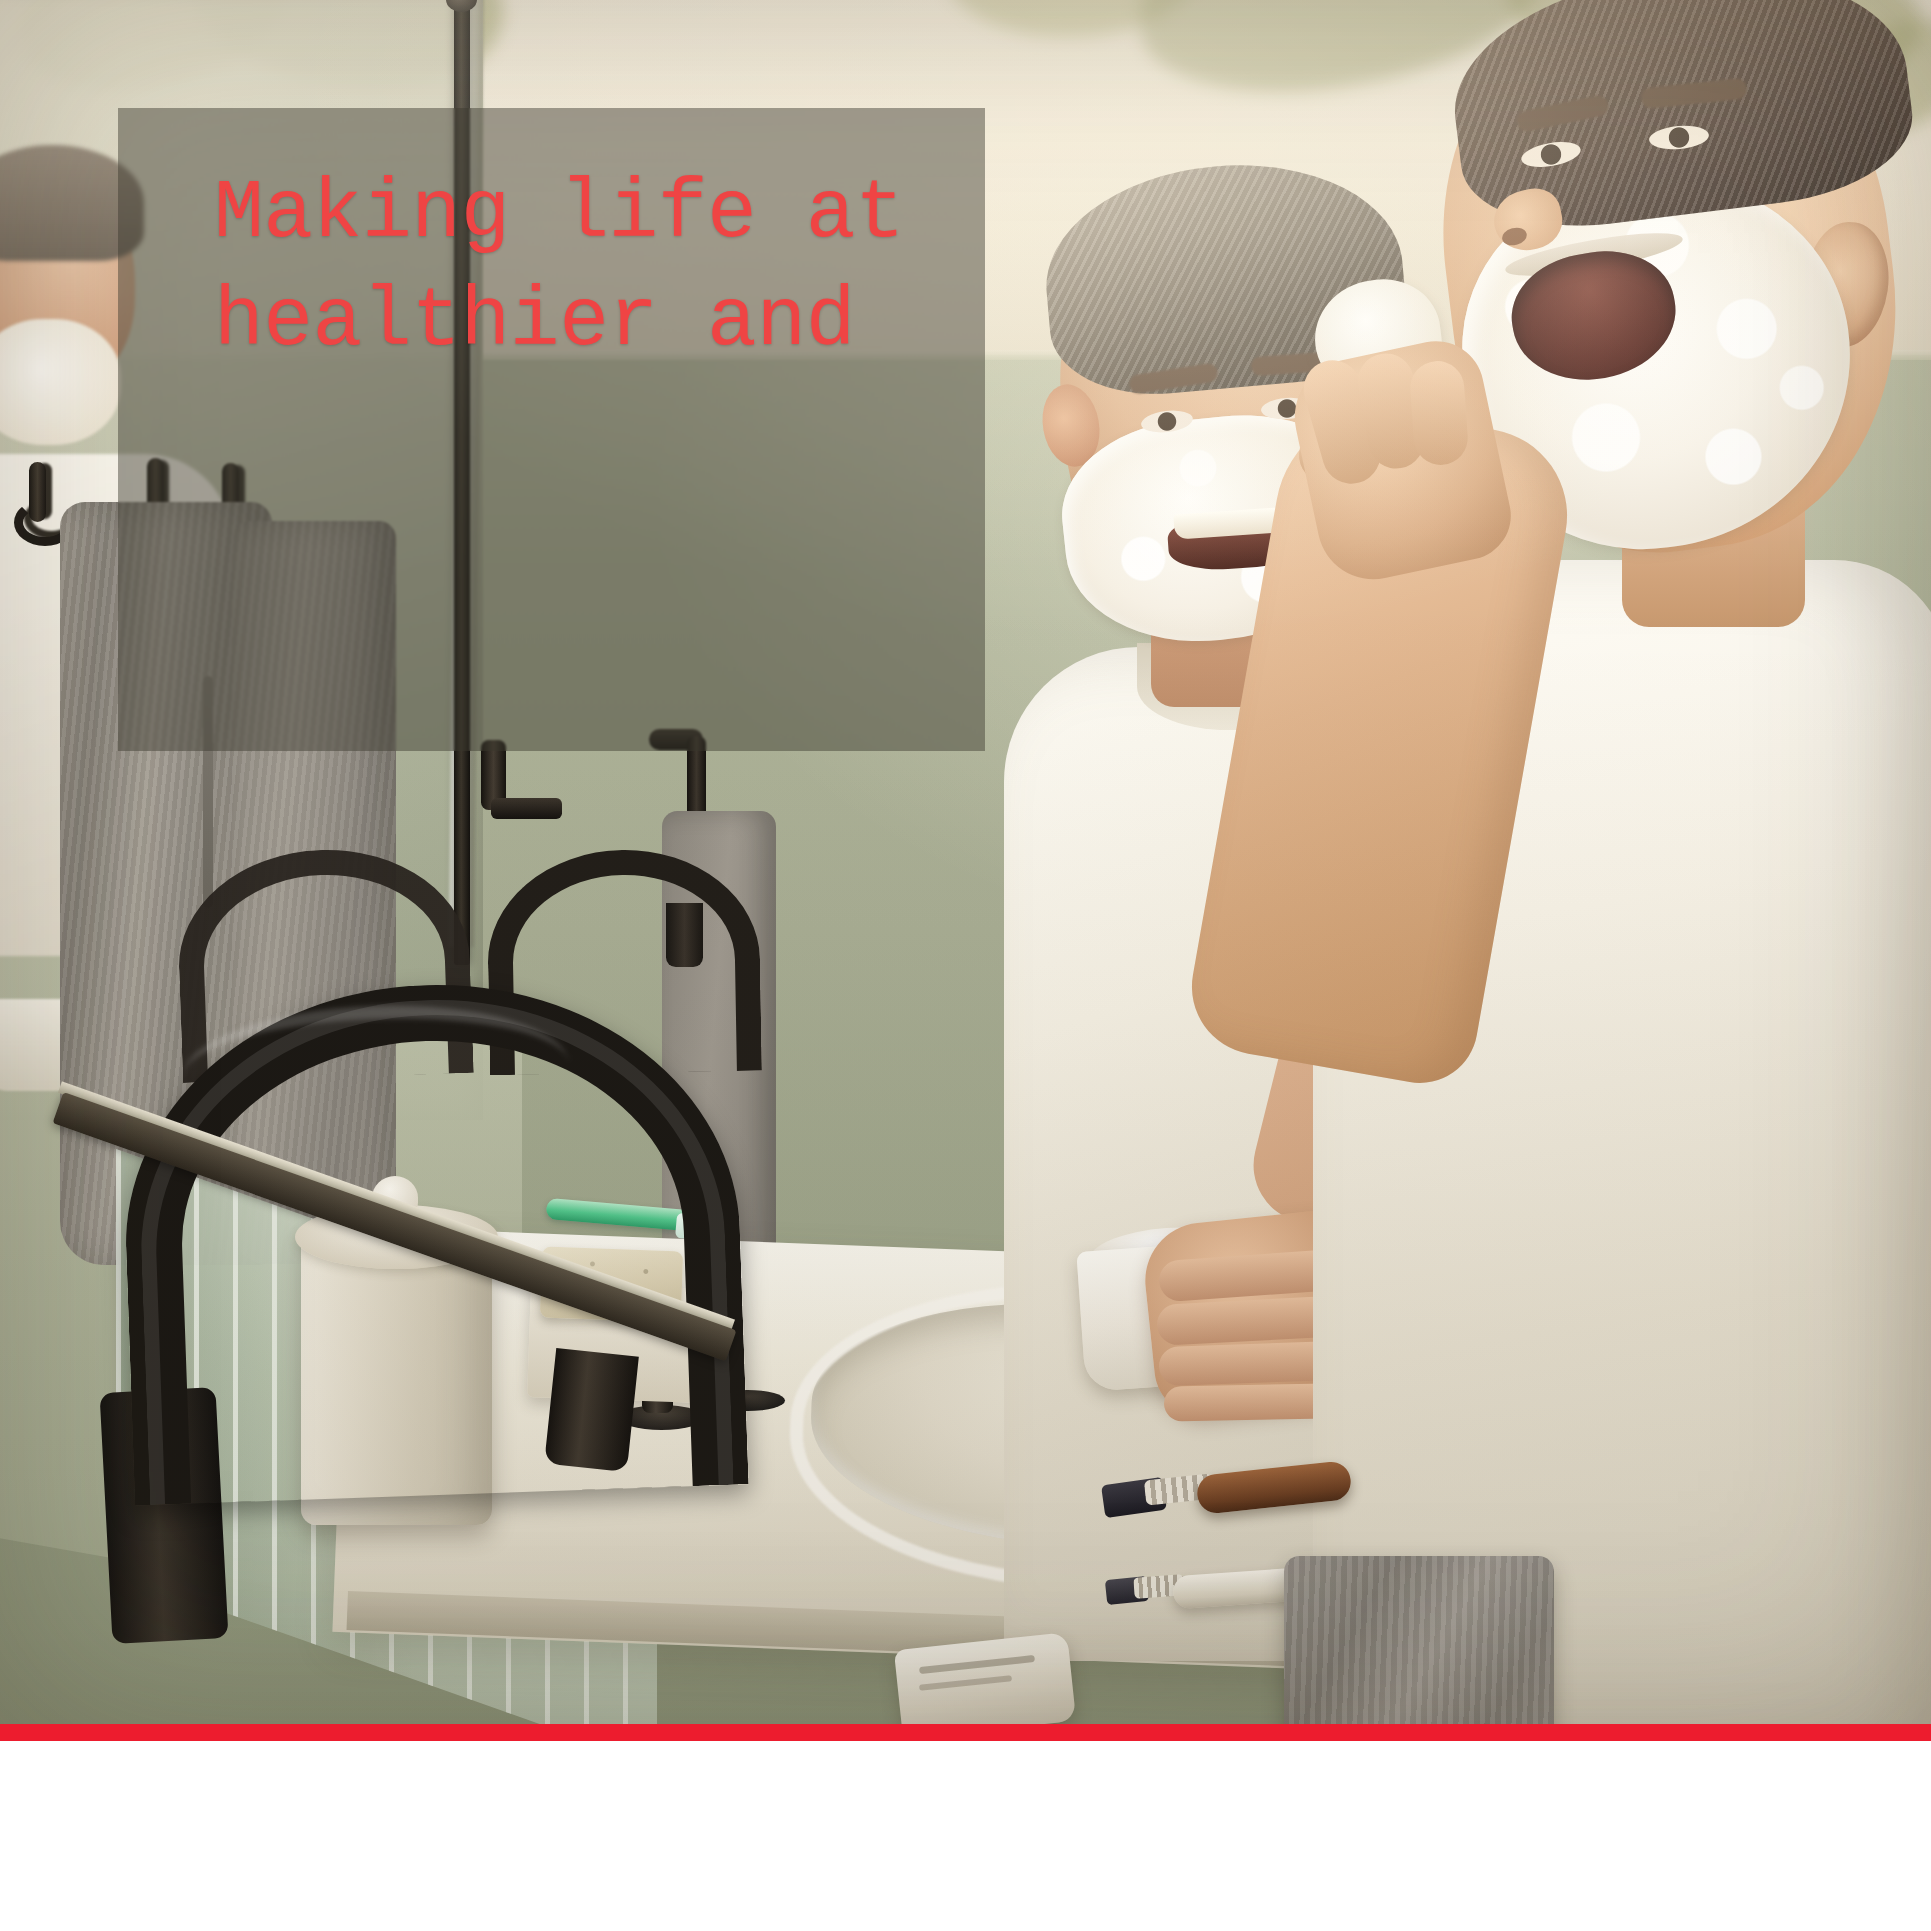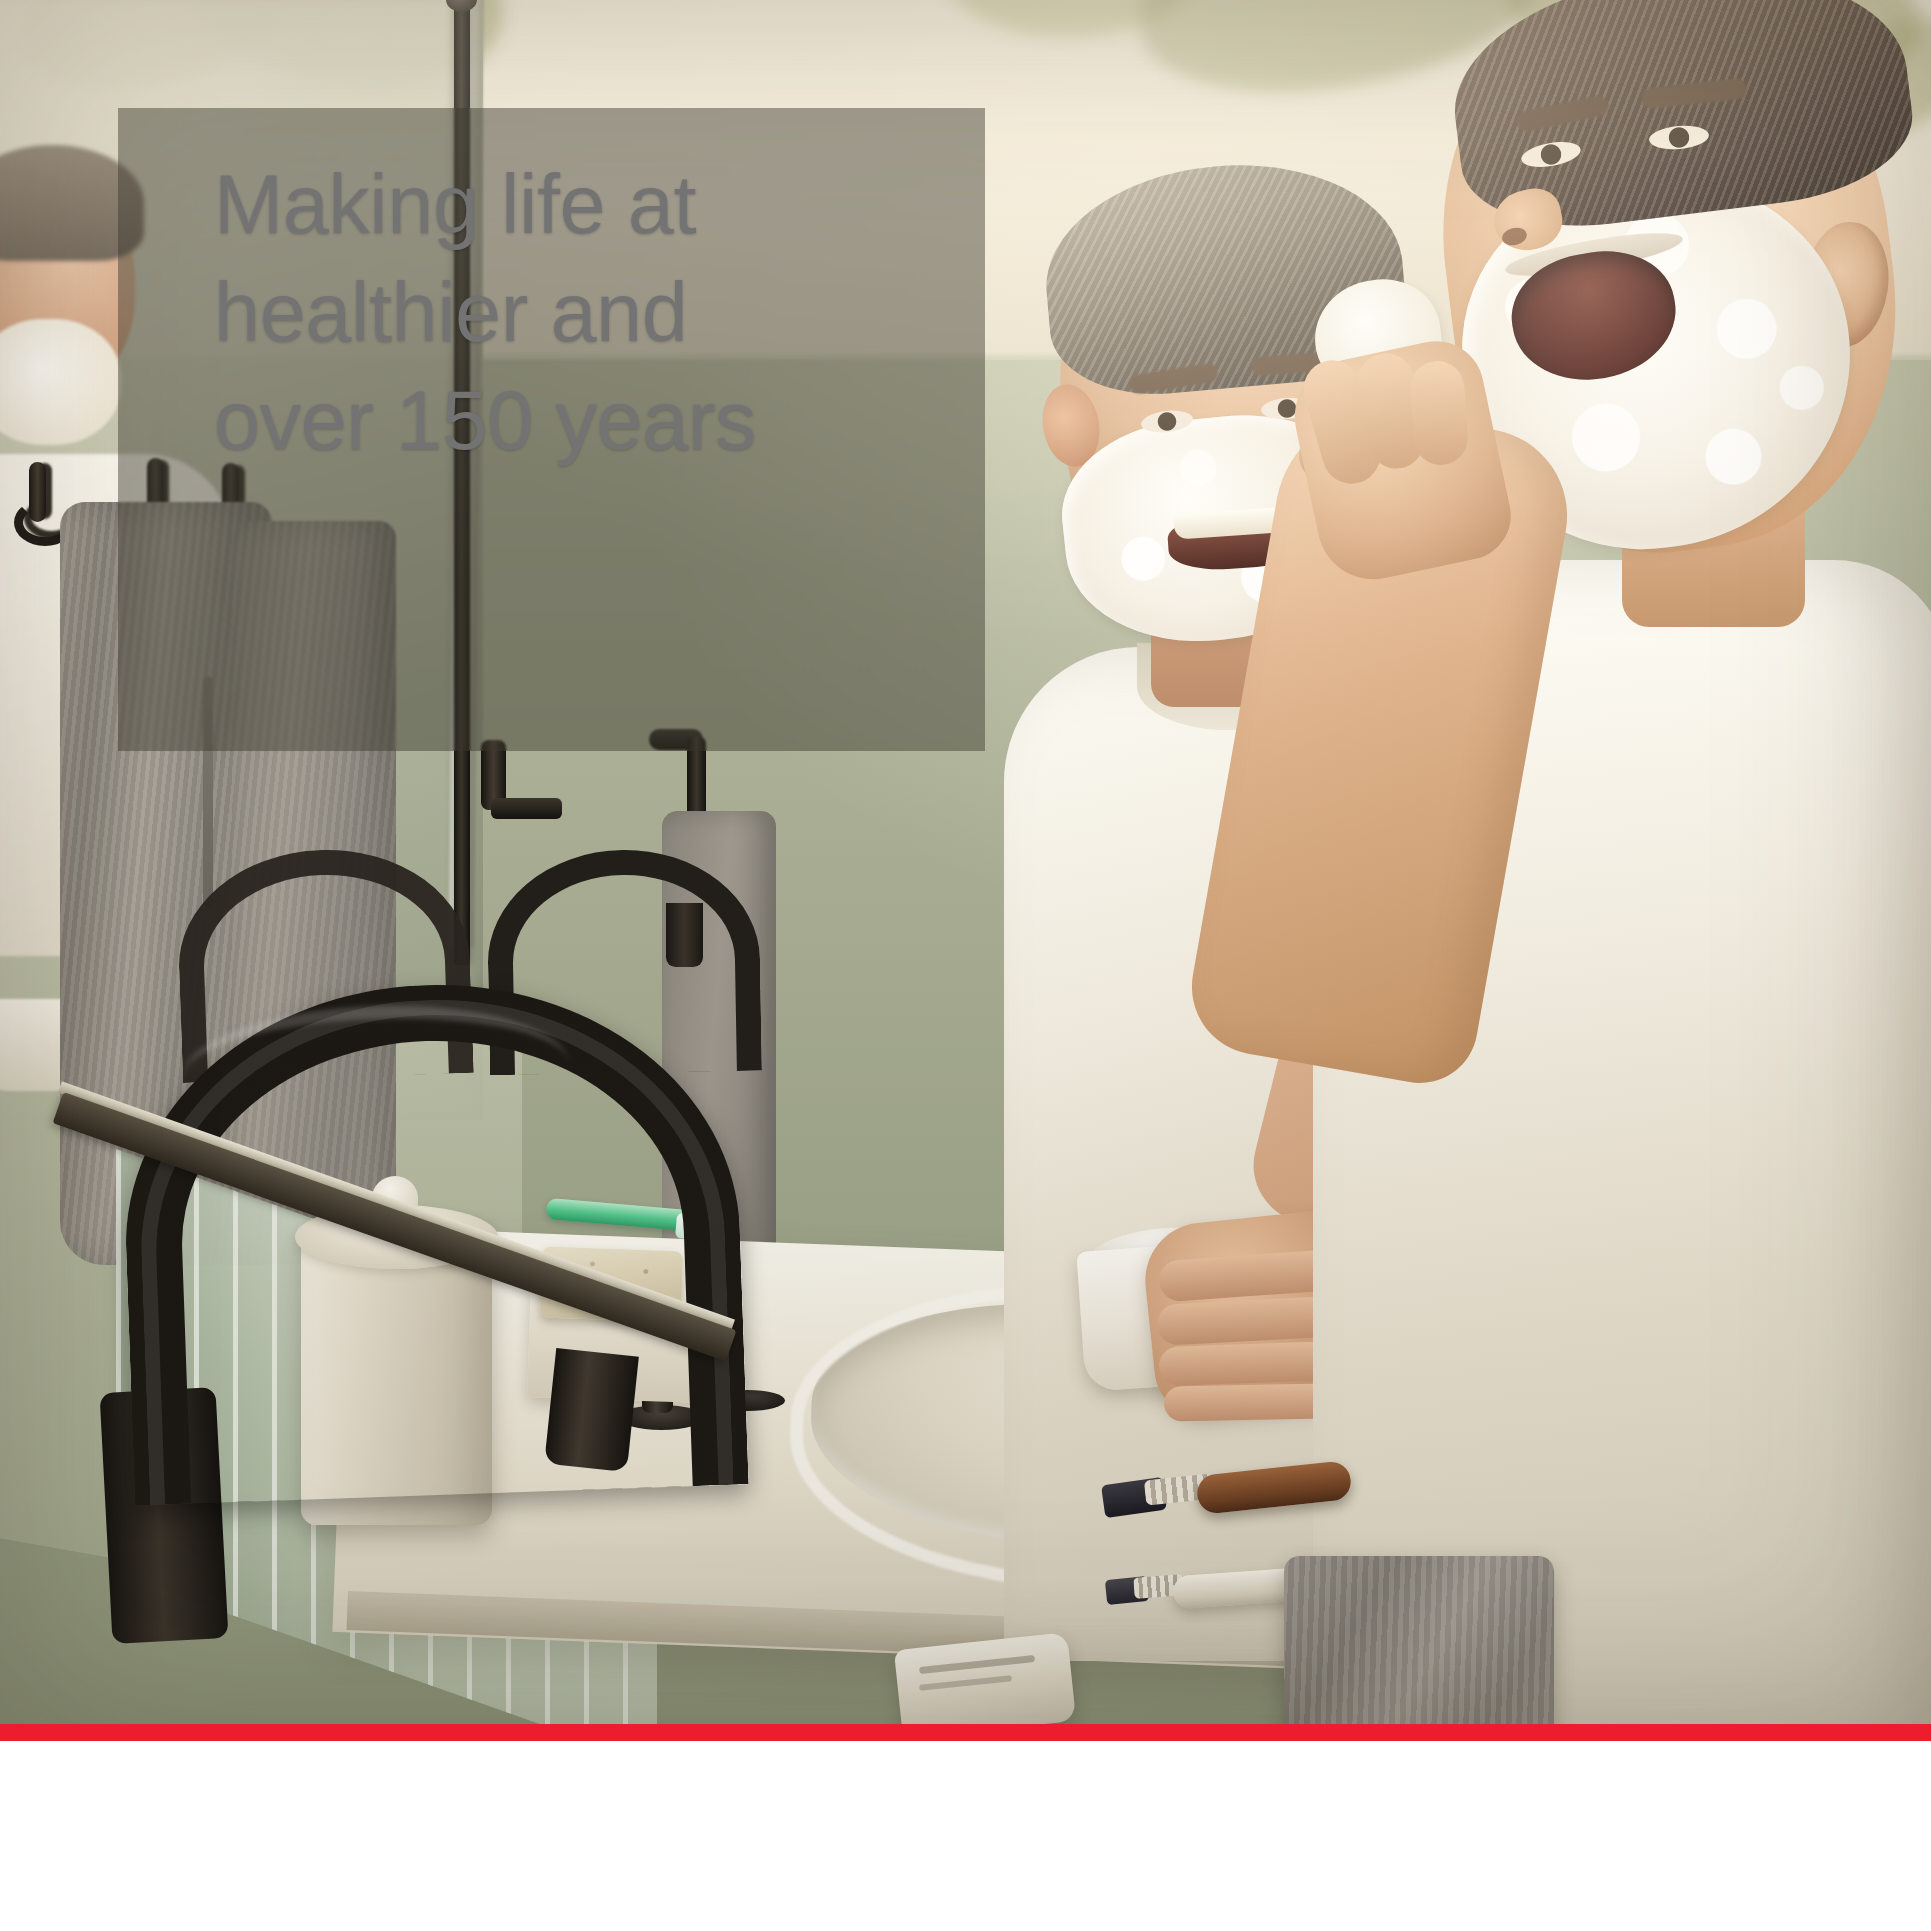--- a/index.html
+++ b/index.html
@@ -364,22 +364,22 @@
   .grade{position:absolute;inset:0;pointer-events:none;
     background:
       radial-gradient(ellipse 1352px 869px at 58% 6%, rgba(255,248,228,.40) 0%, rgba(255,248,228,0) 62%),
       linear-gradient(180deg, rgba(255,246,226,.16) 0%, rgba(255,240,210,0) 34%, rgba(40,34,22,.10) 100%);}
   .vignette{position:absolute;inset:0;pointer-events:none;
     box-shadow:inset 0 0 212px rgba(60,50,34,.28);}
 
   
   .overlay{position:absolute;left:118px;top:108px;width:867px;height:643px;
     background:rgba(58,56,46,.46);backdrop-filter:blur(1px);}
-  .headline{position:absolute;left:214px;top:151px;width:734px;
-    color:#737373;font-family:Liberation Sans, sans-serif;font-weight:400;
+  .headline{position:absolute;left:214px;top:160px;width:734px;
+    color:#ef4444;font-family:Liberation Mono, monospace;font-weight:400;
     font-size:83px;line-height:108px;letter-spacing:-0.5px;
     text-shadow:0 1px 2.9px rgba(0,0,0,.20);}
   .headline span{display:block;white-space:nowrap;}
 
   
   .redbar{position:absolute;left:0;top:1724px;width:1931px;height:17.4px;background:#ed1c2e;}
   .footer{position:absolute;left:0;top:1742px;width:1931px;height:189px;background:#ffffff;}
 </style>
 </head>
 <body>
@@ -534,21 +534,20 @@
     <div class="paste-line2"></div>
 
     <div class="grade"></div>
     <div class="vignette"></div>
   </div>
 
   <div class="overlay"></div>
   <div class="headline">
     <span>Making life at</span>
     <span>healthier and</span>
-    <span>over 150 years</span>
   </div>
 
   <div class="redbar"></div>
   <div class="footer">
     
   </div>
 
 </div>
 
 

